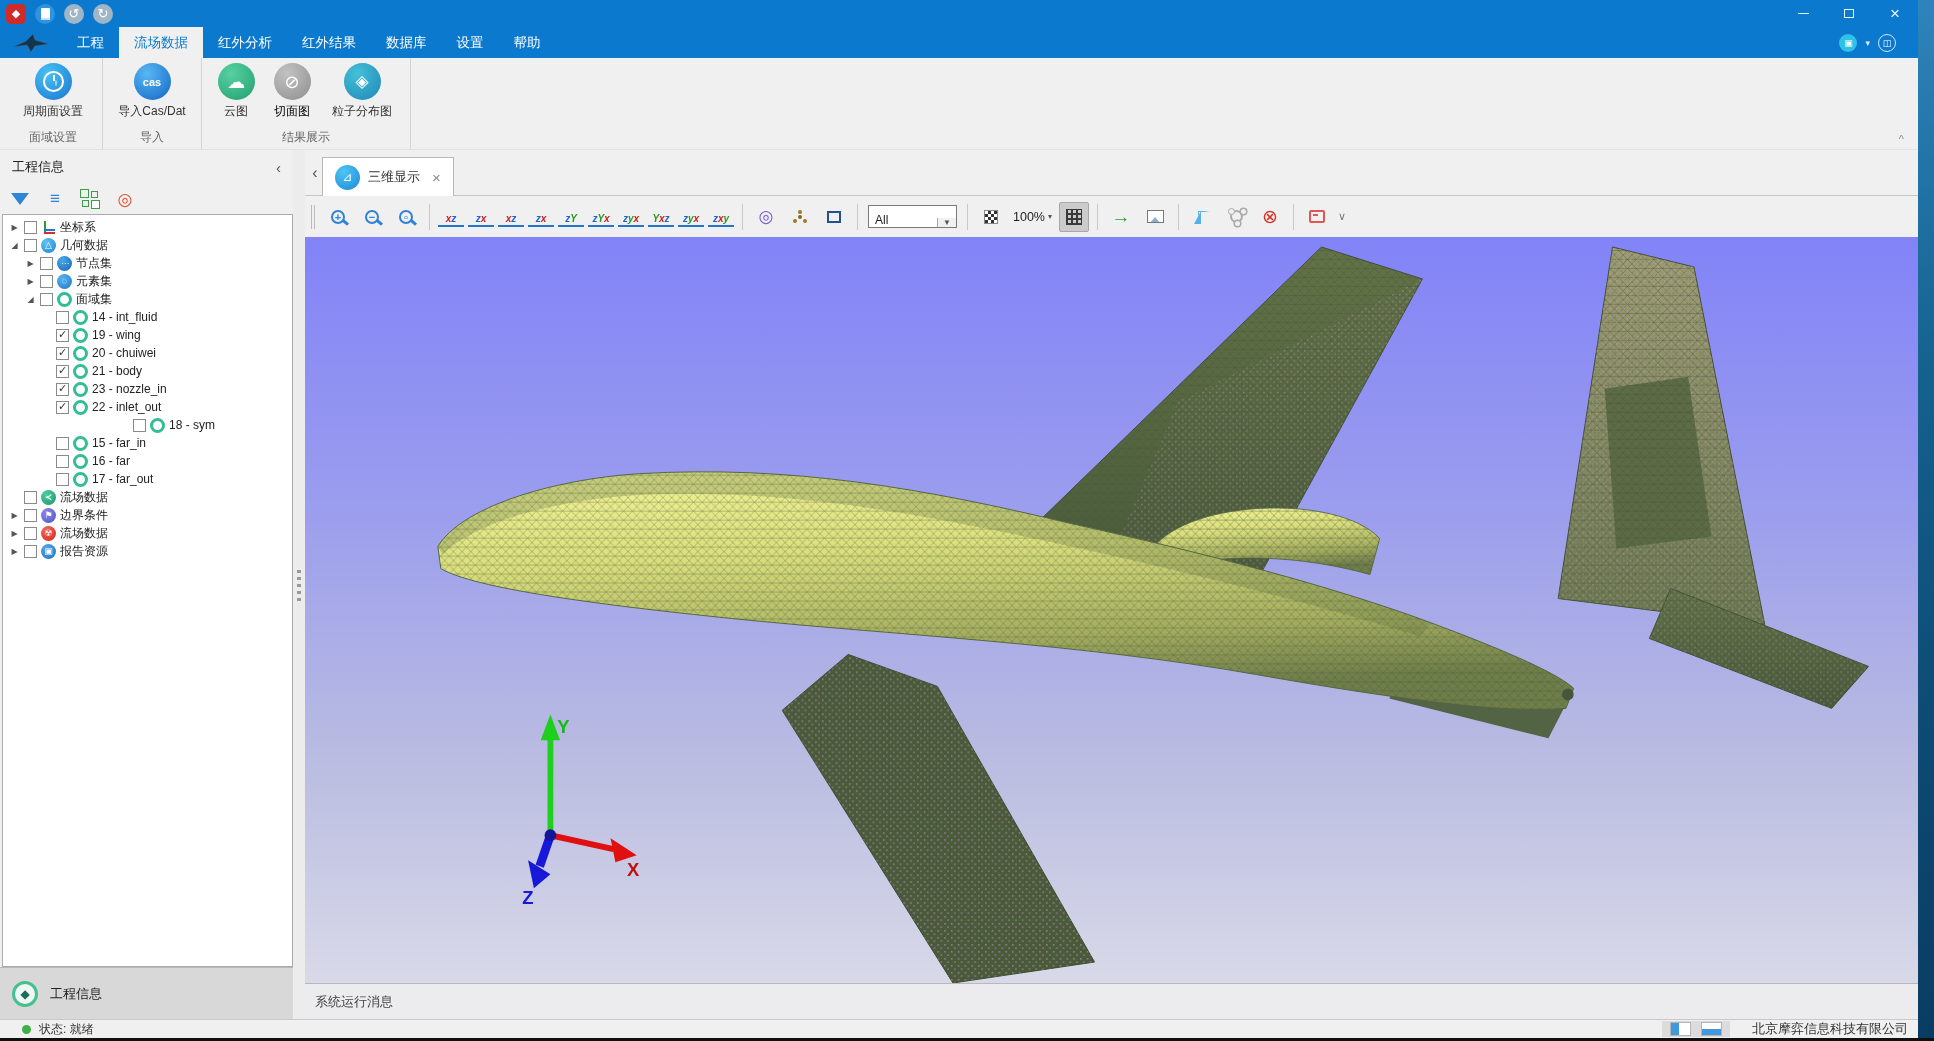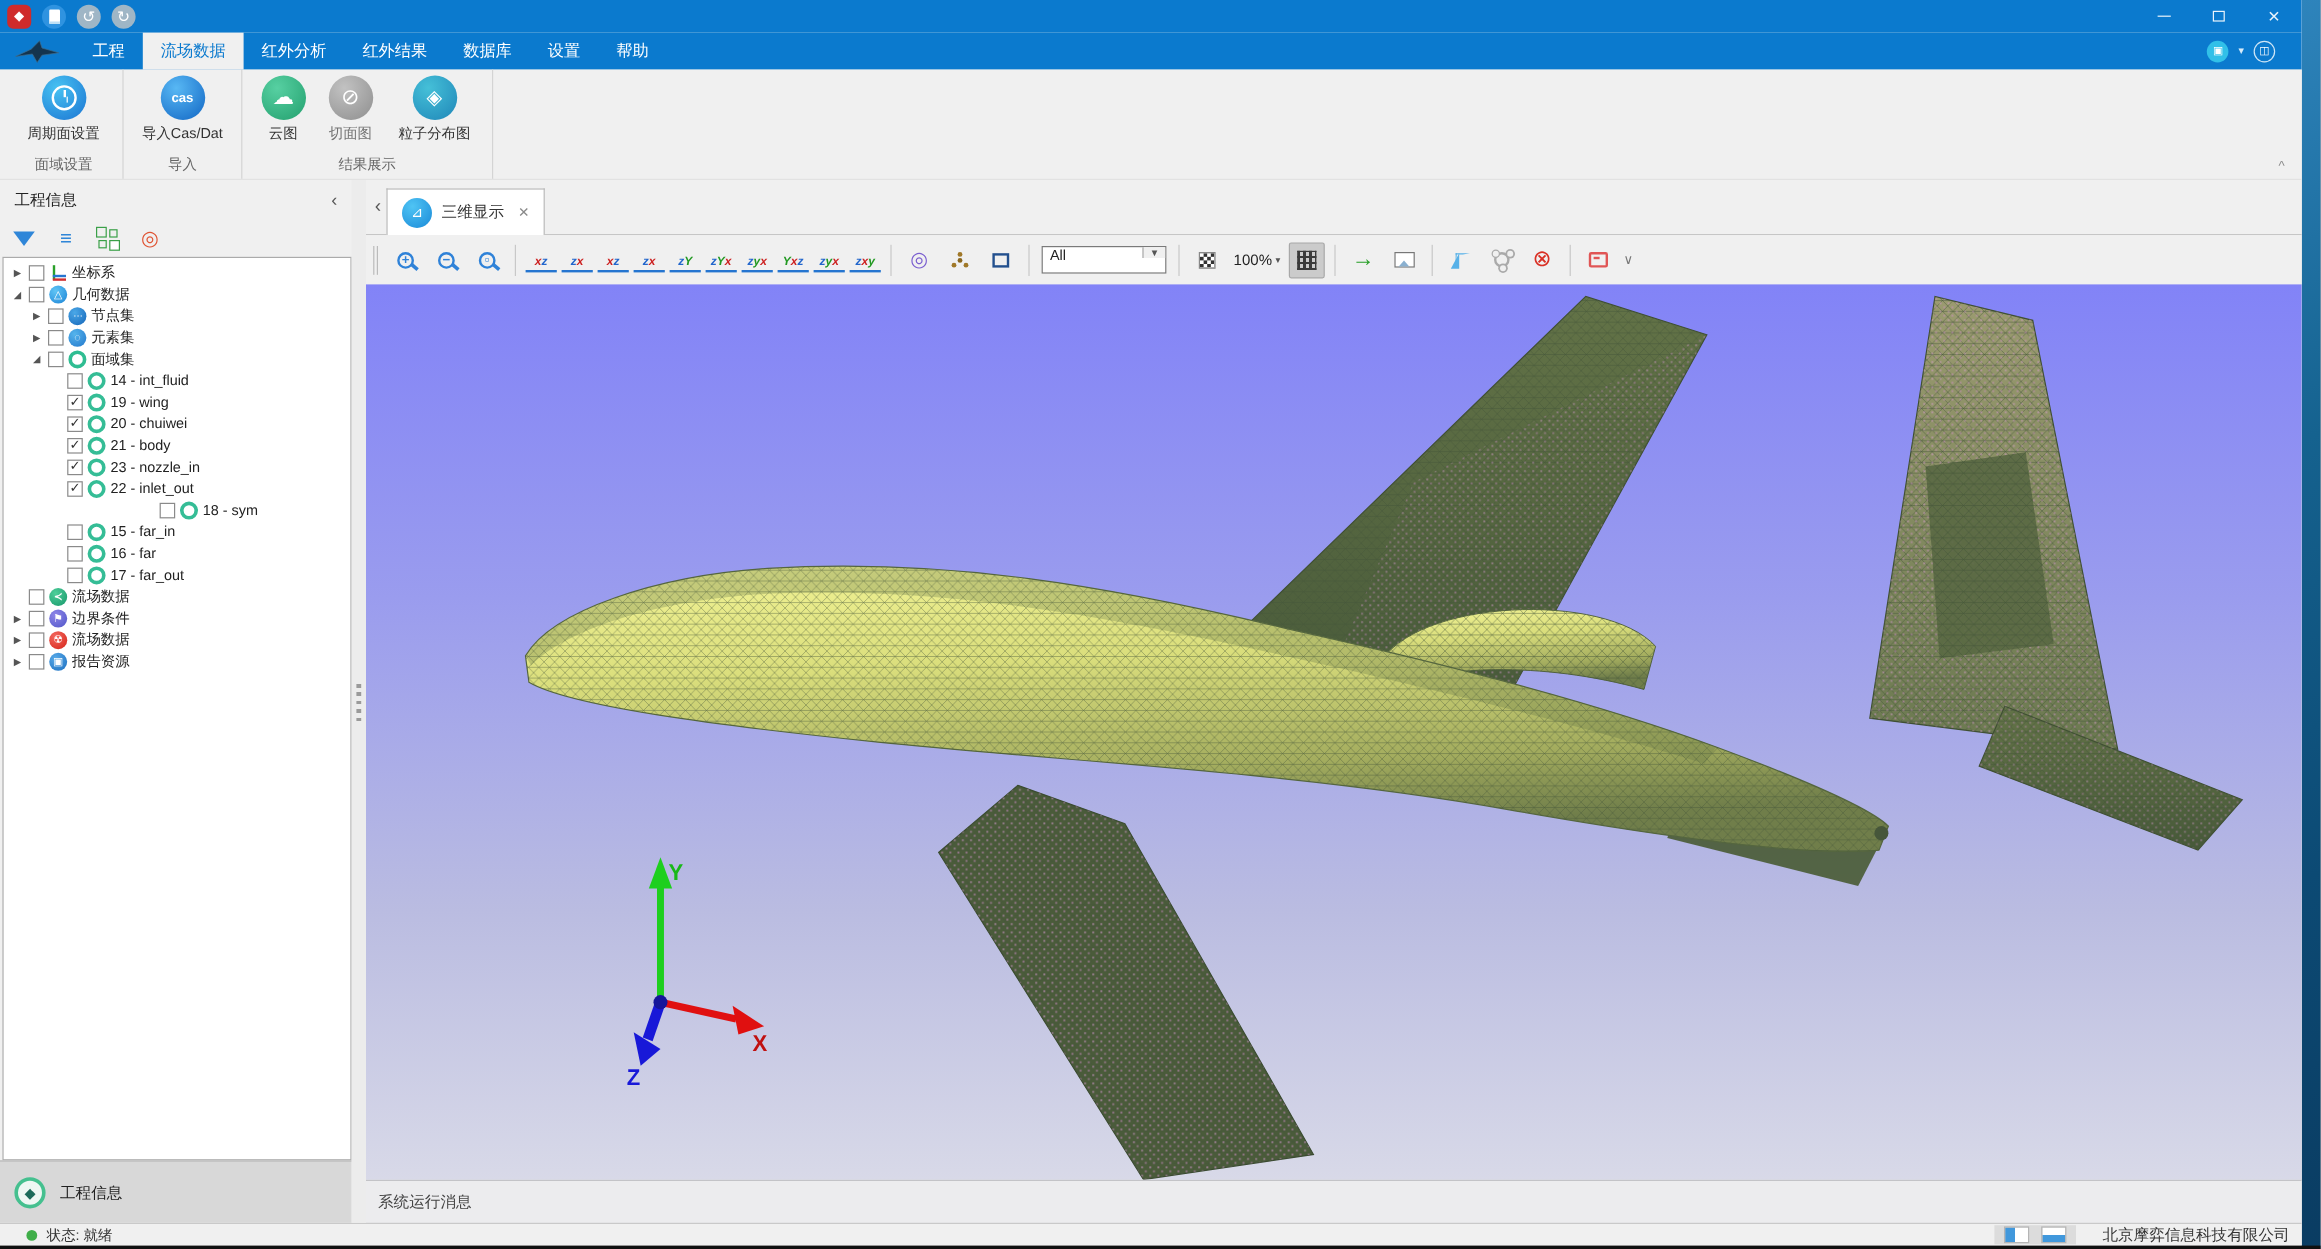--- a/index.html
+++ b/index.html
@@ -46,21 +46,21 @@
   .rbtn.wide { width:84px; }
   .ric { width:37px; height:37px; border-radius:50%; display:flex; align-items:center; justify-content:center; color:#fff; font-size:17px; }
   .ric-cas { background:radial-gradient(circle at 35% 28%,#58b8f4,#1166c4); font-size:11px; font-weight:bold; }
   .ric-clock { background:radial-gradient(circle at 35% 28%,#47c2f2,#1b74d2); position:relative; }
   .ric-clock::before { content:""; width:17px; height:17px; border:2px solid #fff; border-radius:50%; }
   .ric-clock::after { content:""; position:absolute; width:2px; height:6px; background:#fff; left:18px; top:12px; box-shadow:2px 5px 0 -0.5px #fff; }
   .ric-cloud { background:radial-gradient(circle at 35% 28%,#57d0a2,#23a06e); font-size:18px; }
   .ric-slice { background:radial-gradient(circle at 35% 28%,#c2c2c2,#8e8e8e); font-size:18px; }
   .ric-particle { background:radial-gradient(circle at 35% 28%,#45c0d8,#1f86b8); font-size:17px; }
   .rlabel { font-size:12px; color:#333; white-space:nowrap; }
-  .rbtn.disabled .rlabel { color:#737373; }
+  .rbtn.disabled .rlabel { color:#000000; }
   .rcaption { height:20px; text-align:center; font-size:12px; color:#666; }
   .ribbon-collapse { position:absolute; right:14px; bottom:4px; color:#8a8a8a; font-size:11px; }
 
   
   .main { flex:1; display:flex; min-height:0; }
   .sidebar { width:293px; flex:none; display:flex; flex-direction:column; background:#f0f0f0; }
   .sb-header { height:34px; display:flex; align-items:center; padding:0 12px; font-size:13px; color:#222; }
   .sb-collapse { margin-left:auto; color:#555; font-size:15px; }
   .sb-tools { height:30px; display:flex; align-items:center; gap:15px; padding-left:10px; }
   .sbt { width:20px; height:18px; display:flex; align-items:center; justify-content:center; }
@@ -130,21 +130,21 @@
   .ic-image { width:17px; height:13px; border:1.5px solid #777; position:relative; background:#fff; overflow:hidden; }
   .ic-image::after { content:""; position:absolute; left:1px; bottom:-2px; width:0; height:0; border-left:6px solid transparent; border-right:6px solid transparent; border-bottom:7px solid #8ab0d0; }
   .ic-flip { position:relative; width:16px; height:14px; }
   .ic-flip::before { content:""; position:absolute; left:0; bottom:0; border-bottom:13px solid #57b1e8; border-left:7px solid transparent; }
   .ic-flip::after { content:""; position:absolute; right:0; bottom:0; border-bottom:12px solid transparent; border-right:6px solid transparent; border-left:1px solid #57b1e8; box-shadow:inset 0 0 0 1px #57b1e8; height:0; width:5px; border-top:1px solid #57b1e8; }
   .ic-molecule { width:13px; height:13px; border:2px solid #aaa; border-radius:50%; position:relative; }
   .ic-molecule::before { content:""; position:absolute; width:5px; height:5px; border-radius:50%; background:#f0f0f0; border:1.5px solid #aaa; left:-4px; top:-4px; box-shadow:12px 0 0 -1px #f0f0f0, 12px 0 0 0.5px #aaa, 6px 12px 0 -1px #f0f0f0, 6px 12px 0 0.5px #aaa; }
   .ic-cancel { color:#d93025; font-size:19px; }
   .ic-boxic { width:16px; height:13px; border:2px solid #e05555; border-radius:2px; position:relative; }
   .ic-boxic::before { content:""; position:absolute; left:2px; top:2px; width:5px; height:2px; background:#e05555; }
-  .vt-combo { display:flex; align-items:flex-start; height:23px; width:104px; border:1px solid #7a7a7a; background:#fff; margin:0 2px; }
+  .vt-combo { display:flex; align-items:flex-end; height:23px; width:89px; border:1px solid #7a7a7a; background:#fff; margin:0 2px; }
   .vt-combo .val { flex:1; font-size:12px; color:#222; display:flex; align-items:center; padding-left:6px; }
   .vt-combo .arrow { width:19px; background:#f0f0f0; border-left:1px solid #aaa; display:flex; align-items:center; justify-content:center; font-size:8px; color:#555; }
   .vt-zoom { display:flex; align-items:center; gap:3px; font-size:12.5px; color:#222; padding:0 3px; }
   .vt-zoom .car { font-size:8px; color:#555; }
   .vt-caret { color:#777; font-size:11px; margin-left:2px; }
 
   .viewport { flex:1; position:relative; min-height:0;
     background:linear-gradient(#8283f7 0%, #9a9cee 35%, #babce1 70%, #d8d9e8 100%); }
   .viewport svg { position:absolute; inset:0; width:100%; height:100%; }
 

